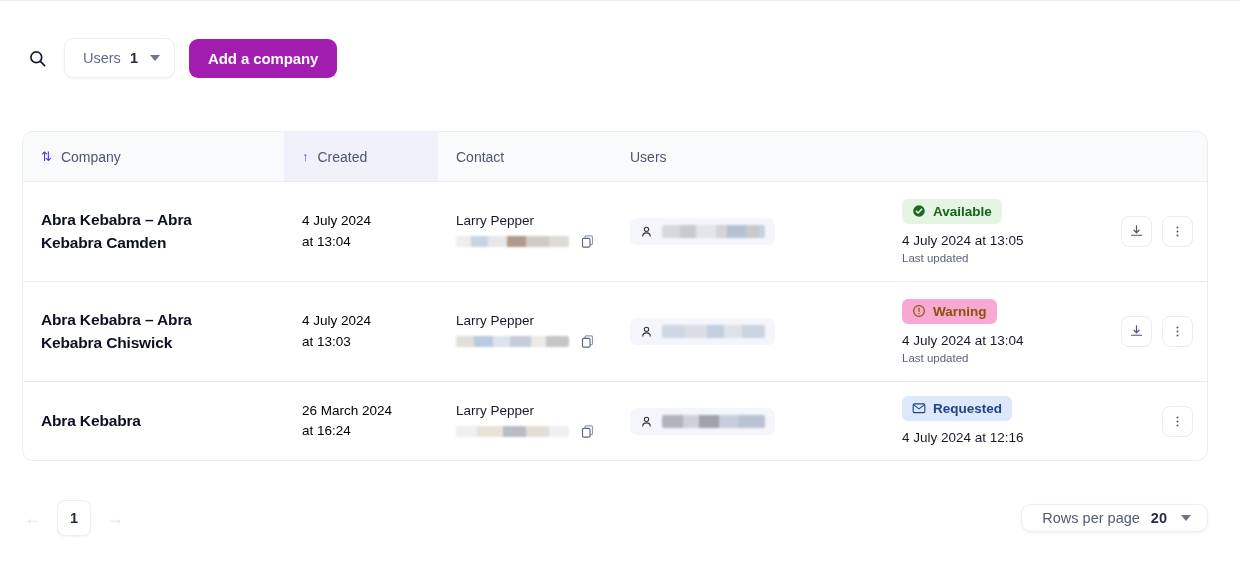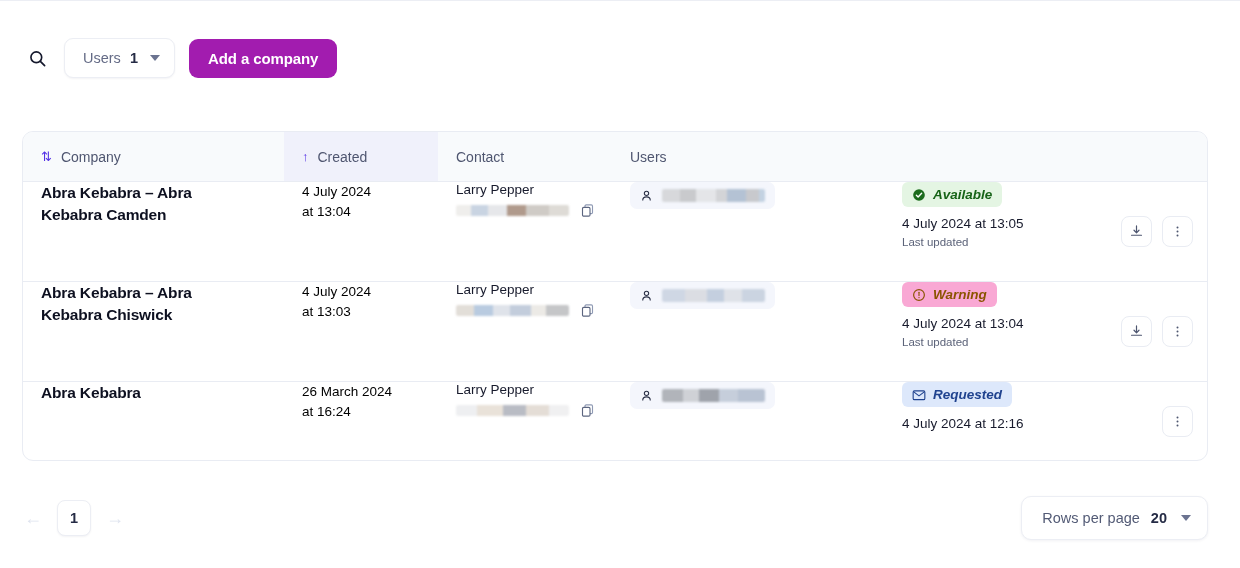--- a/index.html
+++ b/index.html
@@ -143,21 +143,21 @@
   }
   .trow:last-child { border-bottom: none; }
   .trow.h100 { height: 100px; }
   .trow.h78  { height: 78px; }
 
   .td {
     padding-left: 18px;
     height: 100%;
     display: flex;
     flex-direction: column;
-    justify-content: flex-start;
+    justify-content: center;
   }
 
   .company-name {
     font-size: 15.5px;
     font-weight: 700;
     color: #0d1020;
     line-height: 1.45;
     letter-spacing: -0.15px;
     max-width: 200px;
   }
@@ -226,21 +226,20 @@
   .badge {
     display: inline-flex;
     align-items: center;
     gap: 7px;
     height: 25px;
     padding: 0 10px;
     border-radius: 6px;
     font-size: 13.5px;
     font-weight: 700;
     width: fit-content;
-    font-style: italic;
   }
   .badge.available { background: #e4f5e3; color: #166317; }
   .badge.warning   { background: #f9a8d4; color: #8a5400; }
   .badge.requested { background: #dde8fb; color: #20438f; }
 
   .badge-ico { display: flex; align-items: center; }
 
   .status-time {
     font-size: 13.5px;
     color: #171a2c;
@@ -300,21 +299,21 @@
     font-weight: 700;
     color: #252b45;
     background: #ffffff;
     box-shadow: 0 1px 2px rgba(20,24,60,0.05);
     cursor: pointer;
   }
   .rows-select {
     display: flex;
     align-items: center;
     gap: 11px;
-    height: 44px;
+    height: 28px;
     padding: 0 16px 0 20px;
     border: 1px solid #eceef4;
     border-radius: 10px;
     background: #ffffff;
     box-shadow: 0 1px 3px rgba(20,24,60,0.06);
     cursor: pointer;
     margin-right: 0px;
   }
   .rows-select .lbl { font-size: 14.5px; color: #525a75; }
   .rows-select .val { font-size: 14.5px; font-weight: 700; color: #252b45; }

